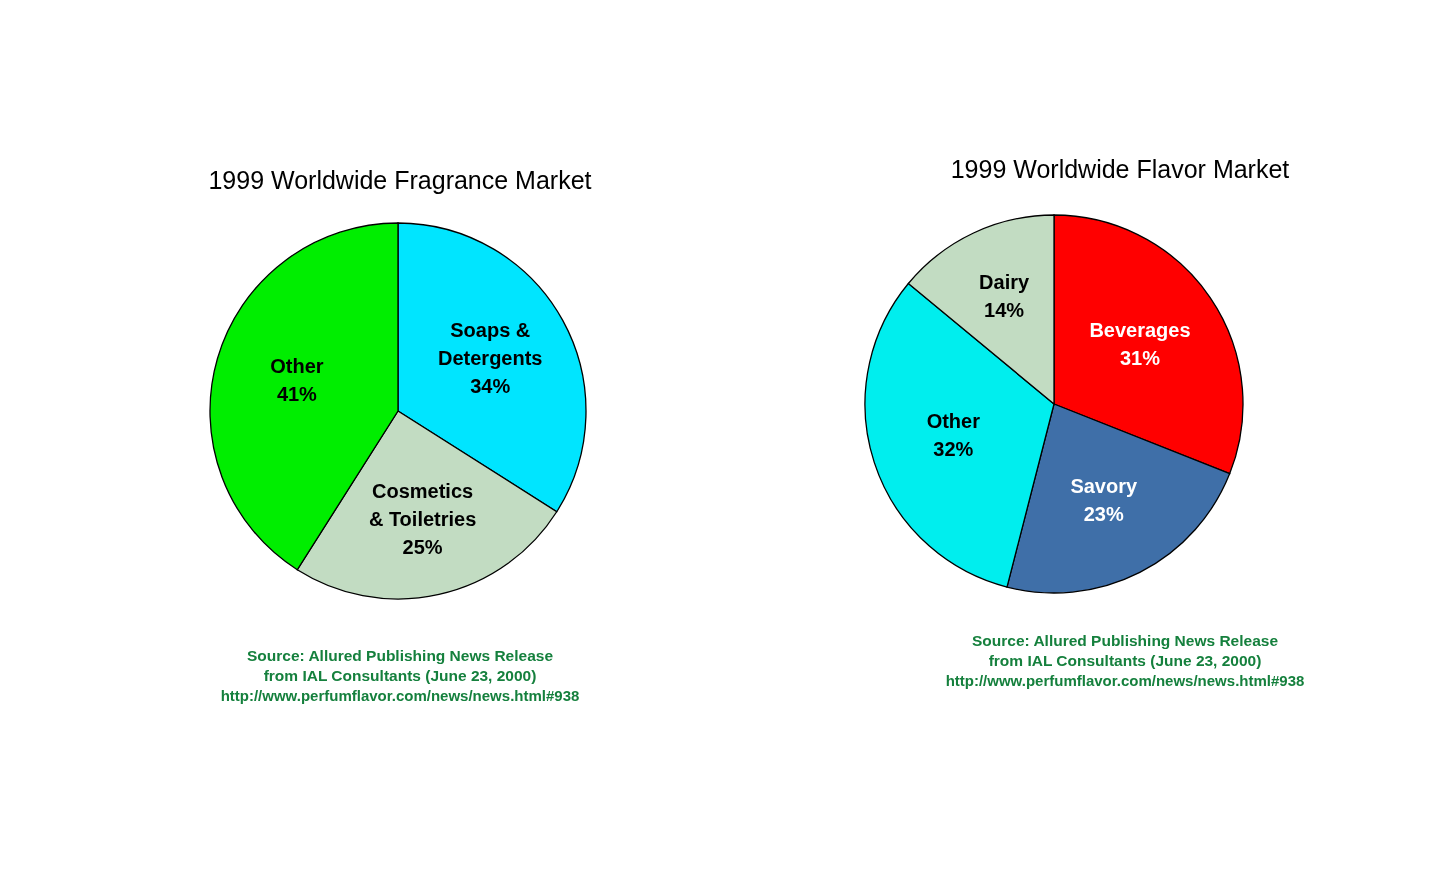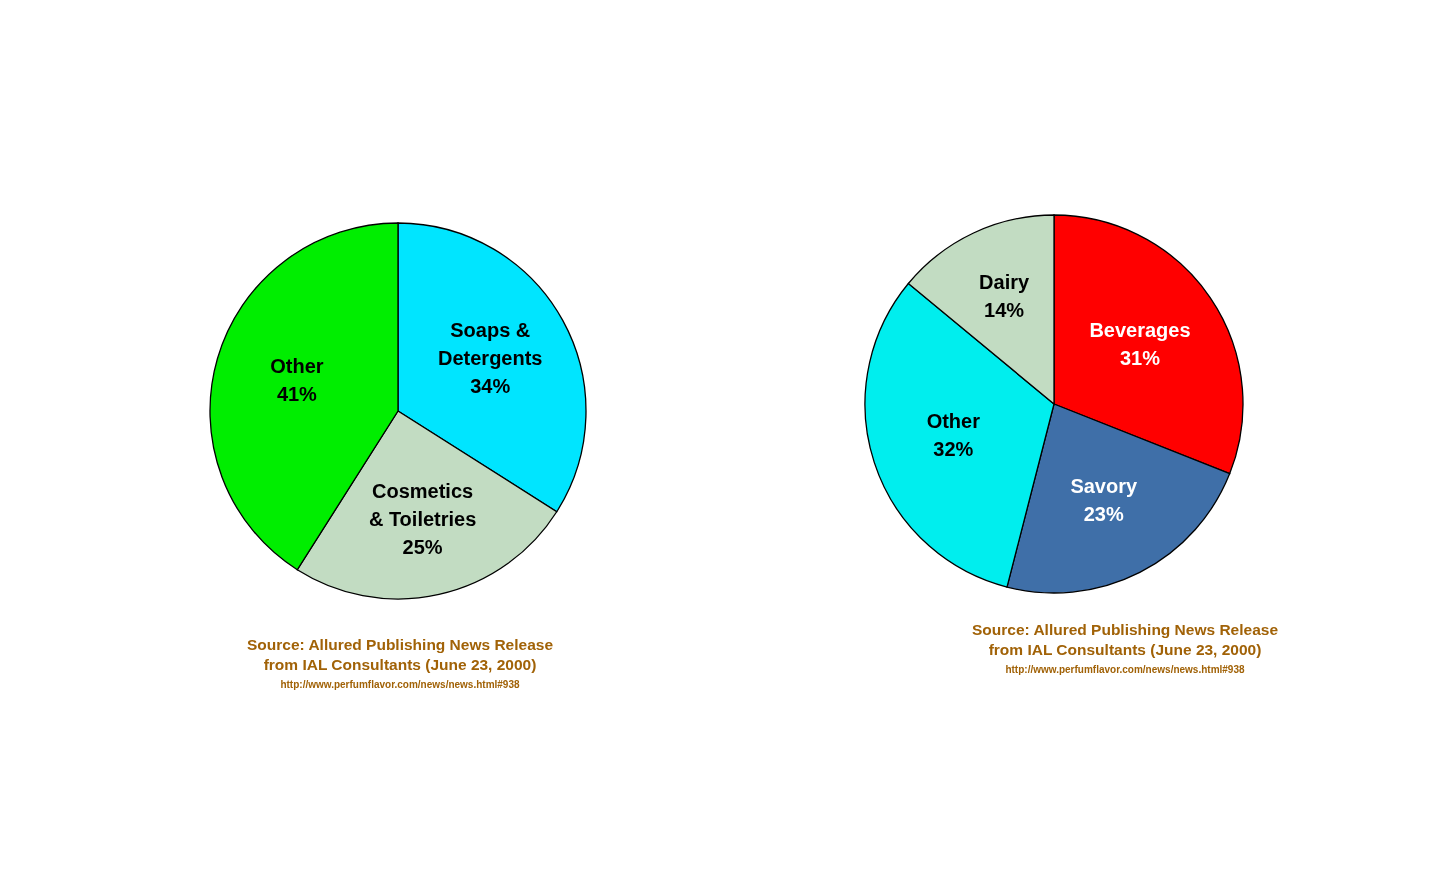--- a/index.html
+++ b/index.html
@@ -50,33 +50,35 @@
   }
   .slice-label.dark  { fill: #000000; }
   .slice-label.light { fill: #ffffff; }
 
   .source-block {
     position: absolute;
     text-align: center;
     font-size: 15.5px;
     font-weight: bold;
     line-height: 20px;
-    color: #a16207;
+    color: #15803d;
     white-space: nowrap;
+    margin-top: 11px;
   }
   #source-fragrance { left: 110px; top: 635px; width: 580px; }
   #source-flavor    { left: 45px;  top: 620px; width: 580px; }
   .source-line { display: block; }
-  .source-url { font-size: 10px; }
+  .source-url { font-size: 15px; }
 </style>
 </head>
 <body>
 
 <div class="chart-panel" id="panel-fragrance">
 
+  <div class="chart-title" id="title-fragrance">1999 Worldwide Fragrance Market</div>
 
   <div class="pie-wrap" id="pie-fragrance">
     <svg width="380" height="380" viewBox="0 0 380 380">
       <g id="slices-fragrance">
           <path d="M 190 190 L 190 2 A 188 188 0 0 1 348.7336499943788 290.7354374560514 Z" fill="#00E5FF" stroke="#000000" stroke-width="1.3"></path>
           <path d="M 190 190 L 348.7336499943788 290.7354374560514 A 188 188 0 0 1 89.26456254394867 348.7336499943789 Z" fill="#C2DCC2" stroke="#000000" stroke-width="1.3"></path>
           <path d="M 190 190 L 89.26456254394867 348.7336499943789 A 188 188 0 0 1 189.99999999999997 2 Z" fill="#00EE00" stroke="#000000" stroke-width="1.3"></path>
         </g>
       <g id="labels-fragrance">
           <text x="282.257567275018" y="111.28097319057142" class="slice-label dark"><tspan x="282.257567275018" dy="0">Soaps &amp;</tspan><tspan x="282.257567275018" dy="28">Detergents</tspan><tspan x="282.257567275018" dy="28">34%</tspan></text>
@@ -89,20 +91,21 @@
   <div class="source-block" id="source-fragrance">
     <span class="source-line">Source: Allured Publishing News Release</span>
     <span class="source-line">from IAL Consultants (June 23, 2000)</span>
     <span class="source-line source-url">http://www.perfumflavor.com/news/news.html#938</span>
   </div>
 
 </div>
 
 <div class="chart-panel" id="panel-flavor">
 
+  <div class="chart-title" id="title-flavor">1999 Worldwide Flavor Market</div>
 
   <div class="pie-wrap" id="pie-flavor">
     <svg width="382" height="382" viewBox="0 0 382 382">
       <g id="slices-flavor">
           <path d="M 191 191 L 191 2 A 189 189 0 0 1 366.72775583287955 260.57554045740414 Z" fill="#FF0000" stroke="#000000" stroke-width="1.3"></path>
           <path d="M 191 191 L 366.72775583287955 260.57554045740414 A 189 189 0 0 1 143.99761132584257 374.0622174533113 Z" fill="#3F6FA8" stroke="#000000" stroke-width="1.3"></path>
           <path d="M 191 191 L 143.99761132584257 374.0622174533113 A 189 189 0 0 1 45.37299711537574 70.52686593749779 Z" fill="#00EEEE" stroke="#000000" stroke-width="1.3"></path>
           <path d="M 191 191 L 45.37299711537574 70.52686593749779 A 189 189 0 0 1 190.99999999999997 2 Z" fill="#C2DCC2" stroke="#000000" stroke-width="1.3"></path>
         </g>
       <g id="labels-flavor">

